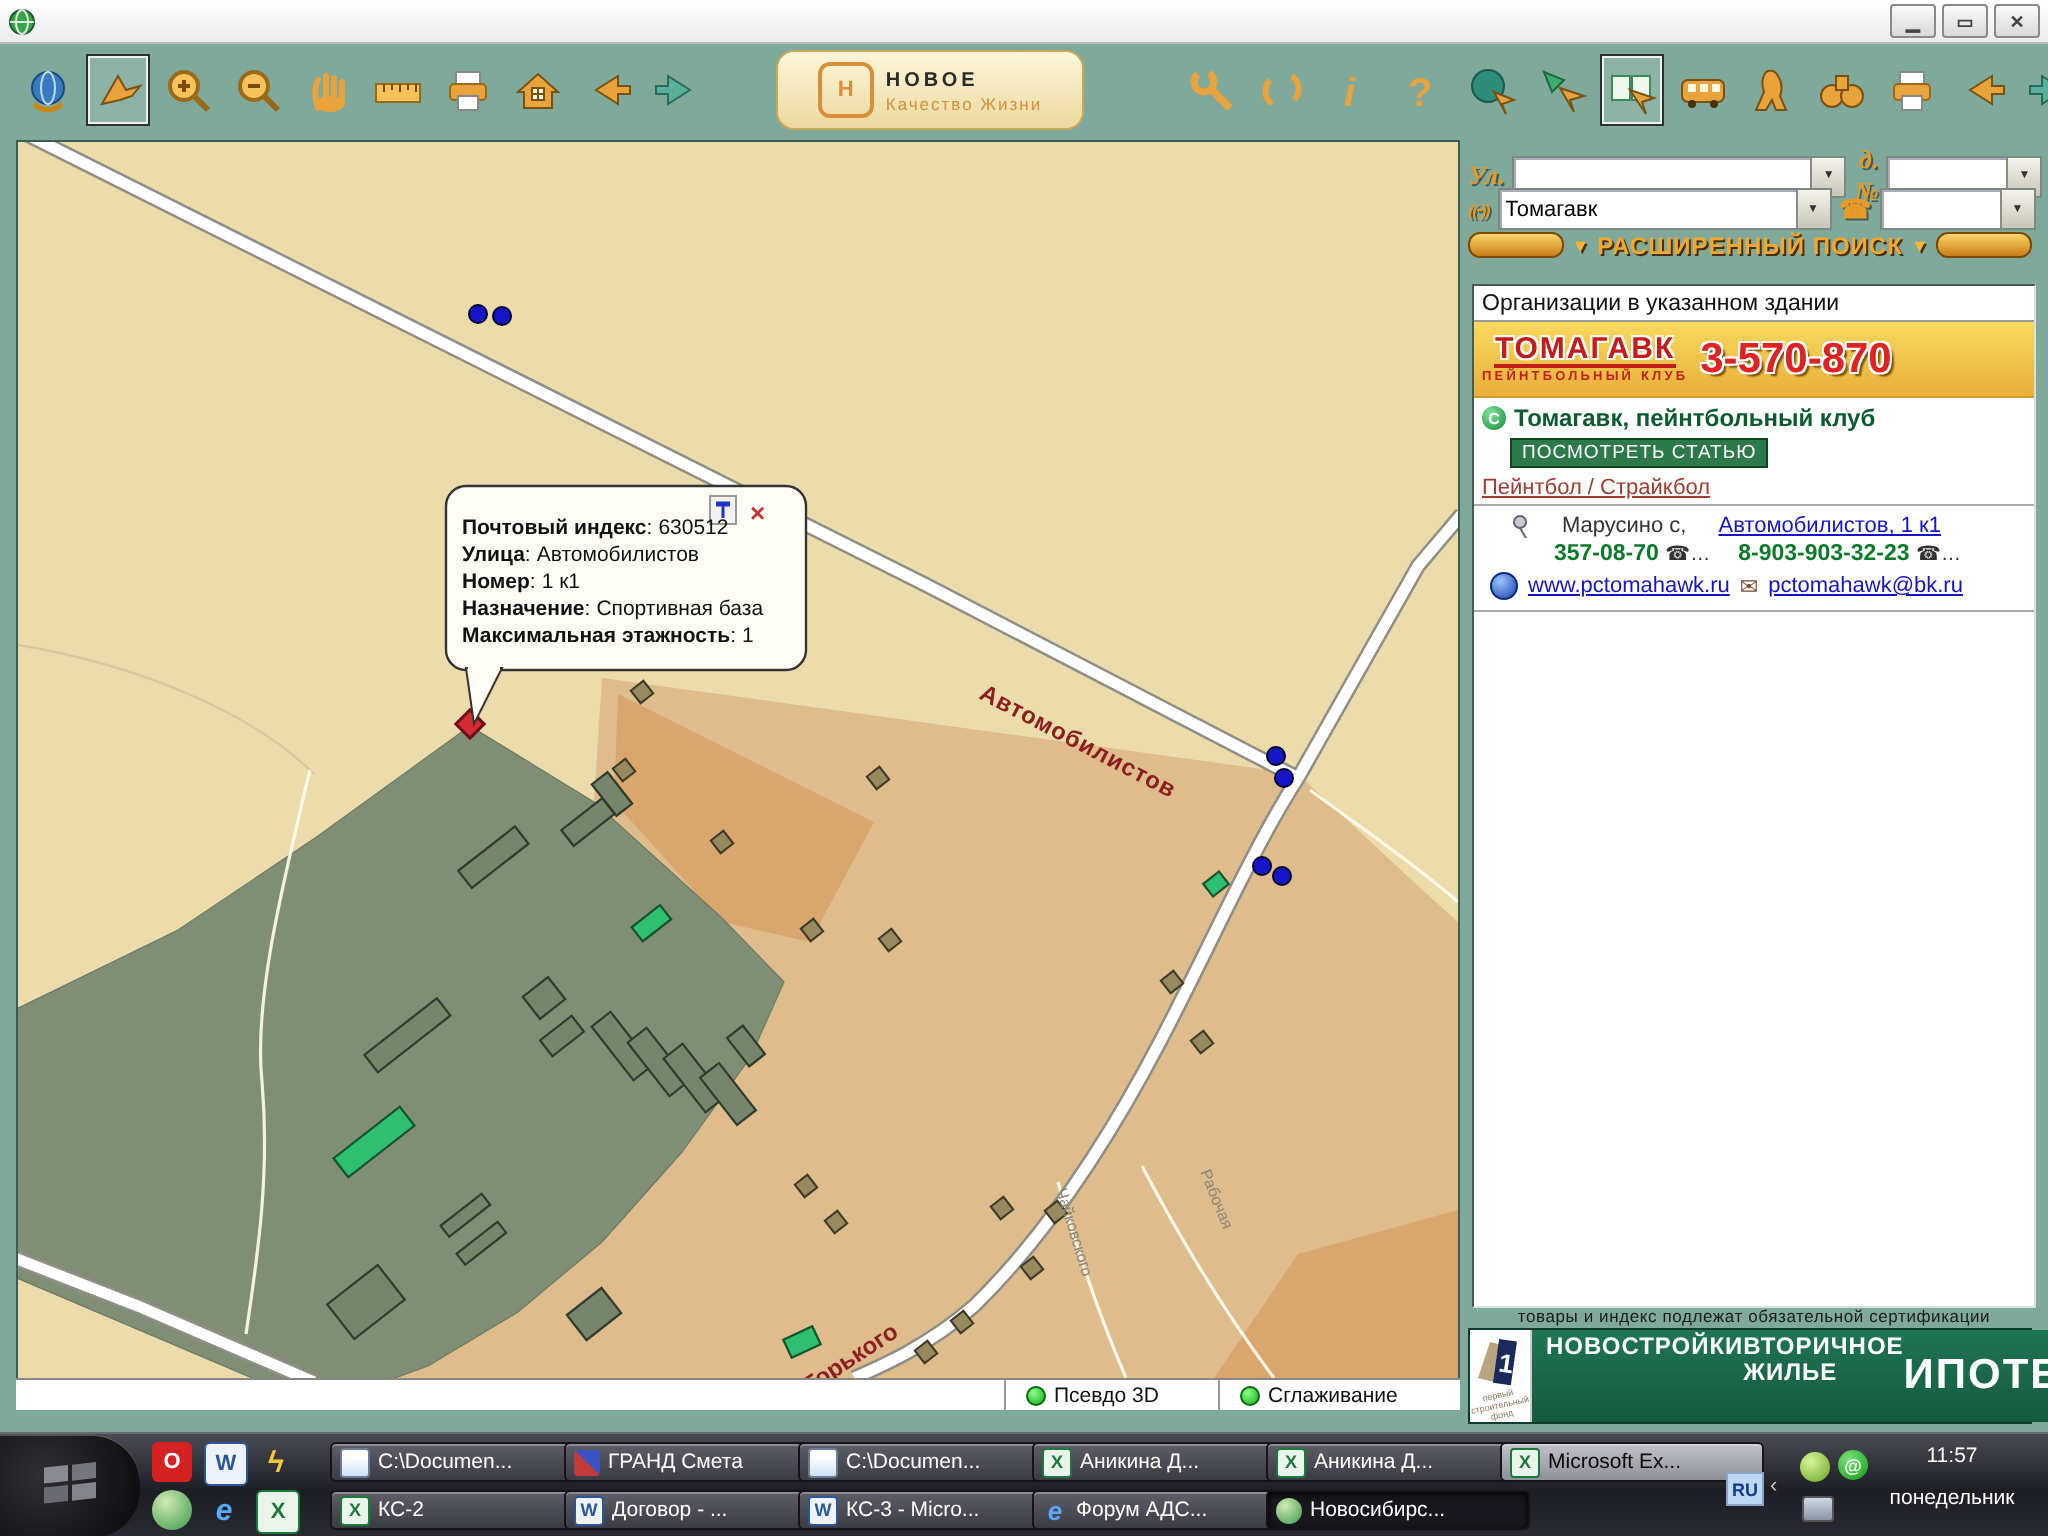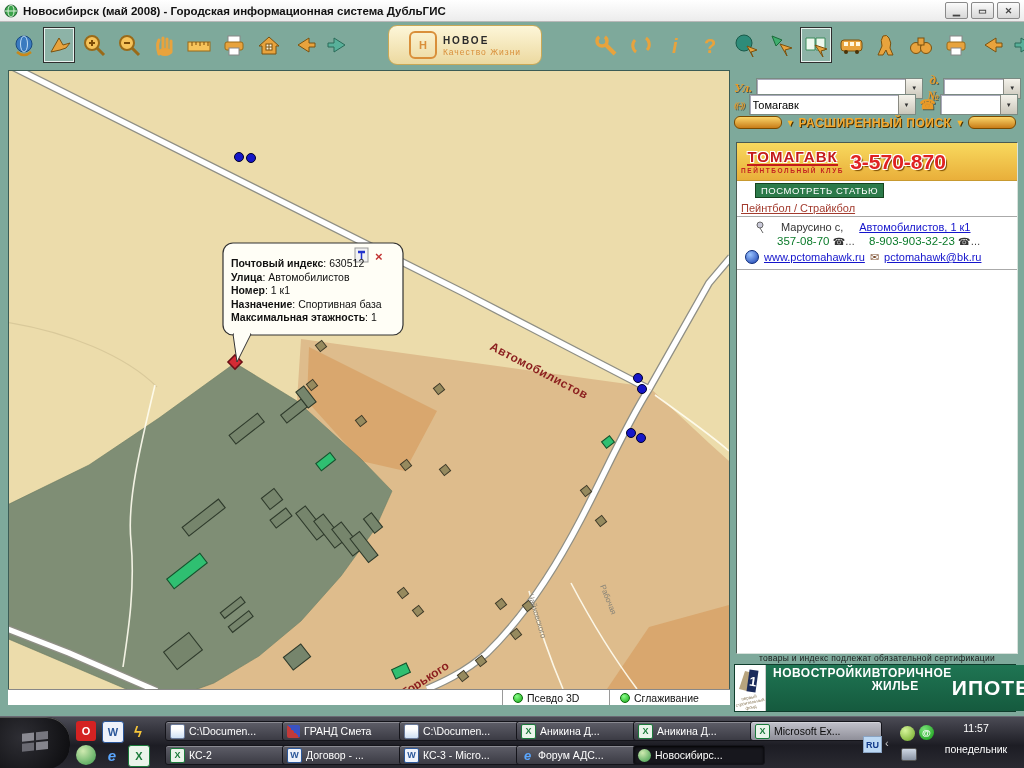--- a/index.html
+++ b/index.html
@@ -71,21 +71,21 @@
     font-weight:bold;display:flex;align-items:center;justify-content:center}
   .cmark::before{content:"C"}
   .orgname{font-weight:bold;color:#0a5c2e;font-size:12px}
   #viewart{display:inline-block;margin:2px 0 1px 18px;background:#2c7a4a;color:#fff;
     font-size:9.5px;font-weight:normal;letter-spacing:.5px;padding:1px 5px;border:1px solid #14441f}
   #rubric{display:block;margin:3px 4px 2px 4px;color:#a33b2e;text-decoration:underline;font-size:11px}
   .thinhr{border:0;border-top:1px solid #aaa;margin:2px 0}
   .addr{padding:2px 4px 0 18px;display:flex;align-items:center;gap:16px}
   .addr .city{color:#333}
   a.blue{color:#1414cc;text-decoration:underline}
-  .phones{padding:2px 4px 1px 40px;font-weight:normal;color:#0a7a2a;font-size:11.5px;display:flex;gap:14px;white-space:nowrap}
+  .phones{padding:2px 4px 1px 40px;font-weight:bold;color:#0a7a2a;font-size:11.5px;display:flex;gap:14px;white-space:nowrap}
   .ph-ic{font-weight:normal;color:#333;font-size:10px}
   .ph-ic::before{content:"☎…"}
   .links{padding:2px 4px 3px 8px;display:flex;align-items:center;gap:5px;white-space:nowrap}
   .mini-globe{width:12px;height:12px;border-radius:50%;flex:none;
     background:radial-gradient(circle at 35% 30%,#9ac4ff,#1a3fae);border:1px solid #0a2a7a}
   .env{color:#7a4a2a;font-size:11px}
   .env::before{content:"✉"}
   #certline{position:absolute;left:738px;top:653px;width:278px;font-size:8.5px;color:#1a1a1a;
     text-align:center;letter-spacing:.3px;white-space:nowrap}
   
@@ -147,21 +147,20 @@
 </style>
 </head>
 <body>
 
 <div id="titlebar">
   <svg width="14" height="14">
     <circle cx="7" cy="7" r="6" fill="#3aa34a" stroke="#1a5a2a"></circle>
     <ellipse cx="7" cy="7" rx="3" ry="6" fill="none" stroke="#d8f0d8" stroke-width="1"></ellipse>
     <line x1="1" y1="7" x2="13" y2="7" stroke="#d8f0d8" stroke-width="1"></line>
   </svg>
-  <span class="ttl">Новосибирск (май 2008) - Городская информационная система ДубльГИС</span>
   <span class="winbtns">
     <span class="winbtn">▁</span>
     <span class="winbtn">▭</span>
     <span class="winbtn">✕</span>
   </span>
 </div>
 
 <div id="toolbar">
   <div class="toolgrp" style="left:8px">
     <span class="tool">
@@ -471,26 +470,31 @@
 </div>
 <div id="advsearch">
   <span class="cap"></span>
   <span class="aw"></span>
   <span class="atxt">РАСШИРЕННЫЙ ПОИСК</span>
   <span class="aw"></span>
   <span class="cap"></span>
 </div>
 
 <div id="results">
+  <div id="res-header">Организации в указанном здании</div>
   <div id="adbar">
     <span class="brand">
       <span class="b1">ТОМАГАВК</span>
       <span class="b2">ПЕЙНТБОЛЬНЫЙ КЛУБ</span>
     </span>
     <span class="phone">3-570-870</span>
+  </div>
+  <div class="orgrow">
+    <span class="cmark"></span>
+    <span class="orgname">Томагавк, пейнтбольный клуб</span>
   </div>
   <span id="viewart">ПОСМОТРЕТЬ СТАТЬЮ</span>
   <a id="rubric" href="#">Пейнтбол / Страйкбол</a>
   <hr class="thinhr">
   <div class="addr">
     <svg width="10" height="12">
       <circle cx="5" cy="4" r="3" fill="#c9c9d9" stroke="#666"></circle>
         <line x1="5" y1="7" x2="8" y2="12" stroke="#666"></line>
     </svg>
     <span class="city">Марусино с, </span>

